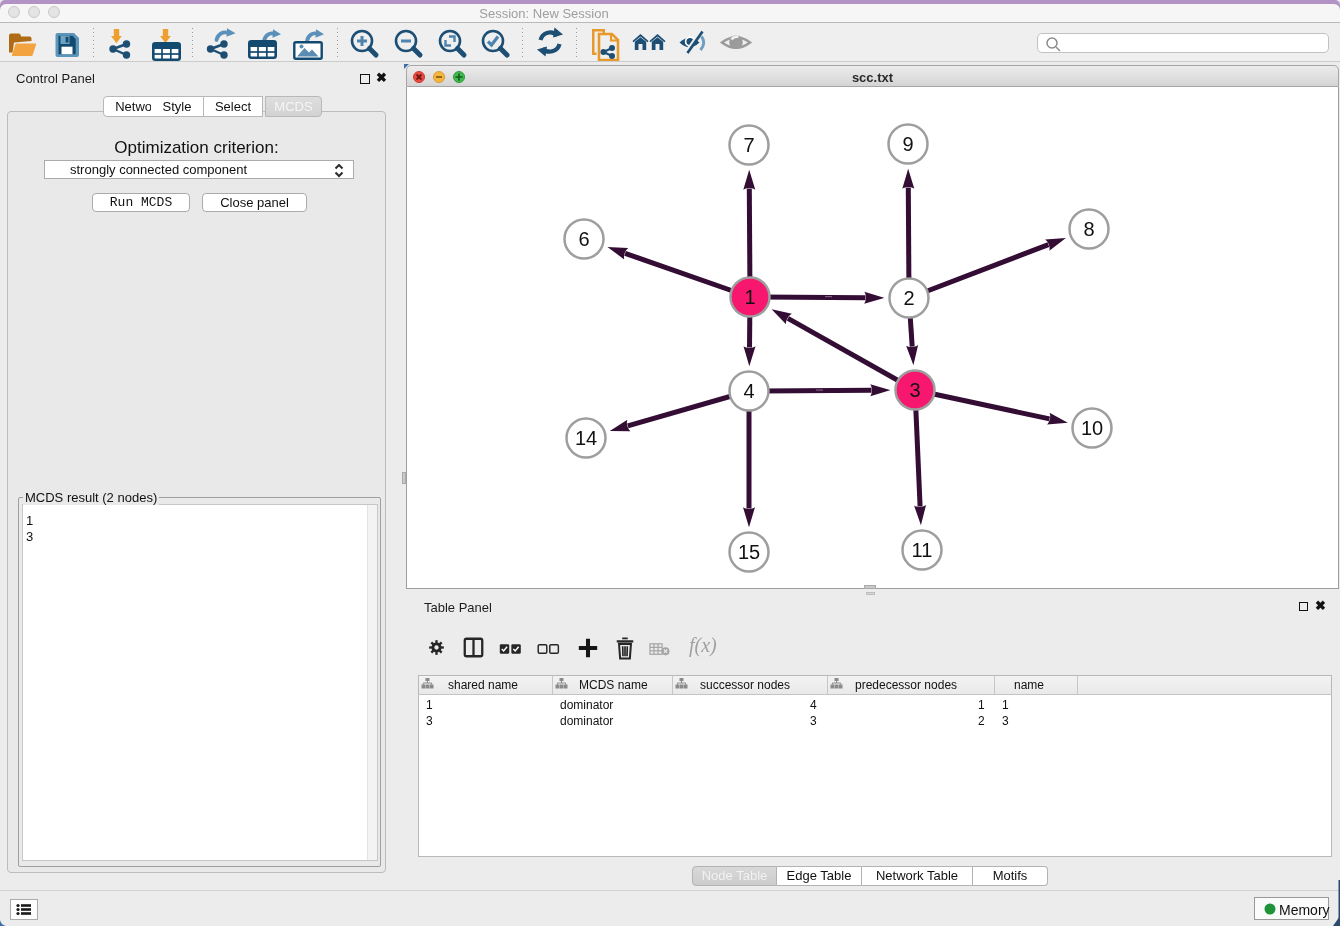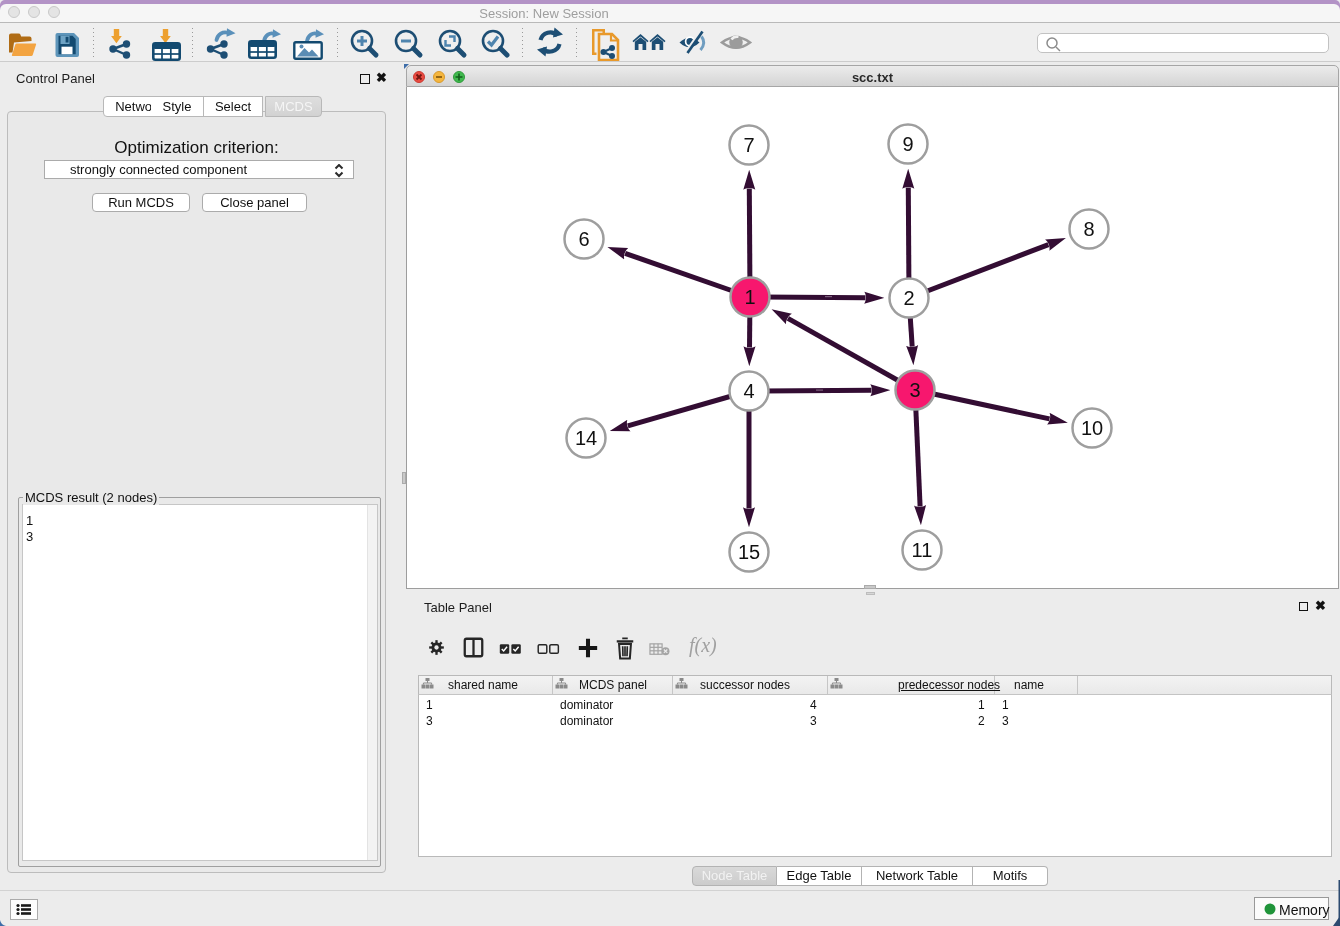--- a/index.html
+++ b/index.html
@@ -228,21 +228,21 @@
 <div class="abs tab" style="left:151px; width:53px; border-left:none;">Style</div>
 <div class="abs tab" style="left:204px; width:59px; border-left:none;">Select</div>
 <div class="abs tab" id="tab-mcds" style="left:265px; width:57px; border-radius:0 4px 4px 0;">MCDS</div>
 <div class="abs" id="opt-label">Optimization criterion:</div>
 <div class="abs" id="dropdown">strongly connected component
   <svg width="12" height="14" style="position:absolute;right:8px;top:3px">
       <path d="M2.5 4.5 L6 1 L9.5 4.5" fill="none" stroke="#2b2b2b" stroke-width="2"></path>
       <path d="M2.5 8.5 L6 12 L9.5 8.5" fill="none" stroke="#2b2b2b" stroke-width="2"></path>
     </svg>
 </div>
-<div class="abs btn" style="left:92px; width:98px;">Run MCDS</div>
+<div class="abs btn" style="left:92px; width:98px;font-family:Liberation Mono, monospace;">Run MCDS</div>
 <div class="abs btn" style="left:202px; width:105px;">Close panel</div>
 <div class="abs" id="grp"></div>
 <div class="abs" id="grp-white">
     <div style="padding:8px 0 0 3px; line-height:16px;">1<br>3</div>
   </div>
 <div class="abs" id="grp-scroll"></div>
 <div class="abs" id="grp-label">MCDS result (2 nodes)</div>
 
 <svg class="abs" style="left:404px;top:64px" width="5" height="5">
     <path d="M0 0 L5 0 L0 5 z" fill="#3e6da8"></path>
@@ -430,23 +430,23 @@
       <rect x="4.5" y="0" width="4" height="3"></rect>
       <rect x="0.5" y="6.5" width="3.8" height="4"></rect>
       <rect x="4.6" y="6.5" width="3.8" height="4"></rect>
       <rect x="8.7" y="6.5" width="3.8" height="4"></rect>
     </g>
     <g stroke="#8a8a8a" stroke-width="1" fill="none">
       <path d="M6.5 3 v2 M2.4 6.5 v-1.5 h8.2 v1.5"></path>
     </g>
   </svg>
 <div class="abs th" style="left:448px;">shared name</div>
-<div class="abs th" style="left:579px;">MCDS panel</div>
+<div class="abs th" style="left:579px;">MCDS name</div>
 <div class="abs th" style="left:700px;">successor nodes</div>
-<div class="abs th" style="left:898px;text-decoration:underline;">predecessor nodes</div>
+<div class="abs th" style="left:855px;">predecessor nodes</div>
 <div class="abs th" style="left:1014px;">name</div>
 <div class="abs td" style="left:426px; top:698px;">1</div>
 <div class="abs td" style="left:560px; top:698px;">dominator</div>
 <div class="abs td" style="left:810px; top:698px;">4</div>
 <div class="abs td" style="left:978px; top:698px;">1</div>
 <div class="abs td" style="left:1002px; top:698px;">1</div>
 <div class="abs td" style="left:426px; top:714px;">3</div>
 <div class="abs td" style="left:560px; top:714px;">dominator</div>
 <div class="abs td" style="left:810px; top:714px;">3</div>
 <div class="abs td" style="left:978px; top:714px;">2</div>

